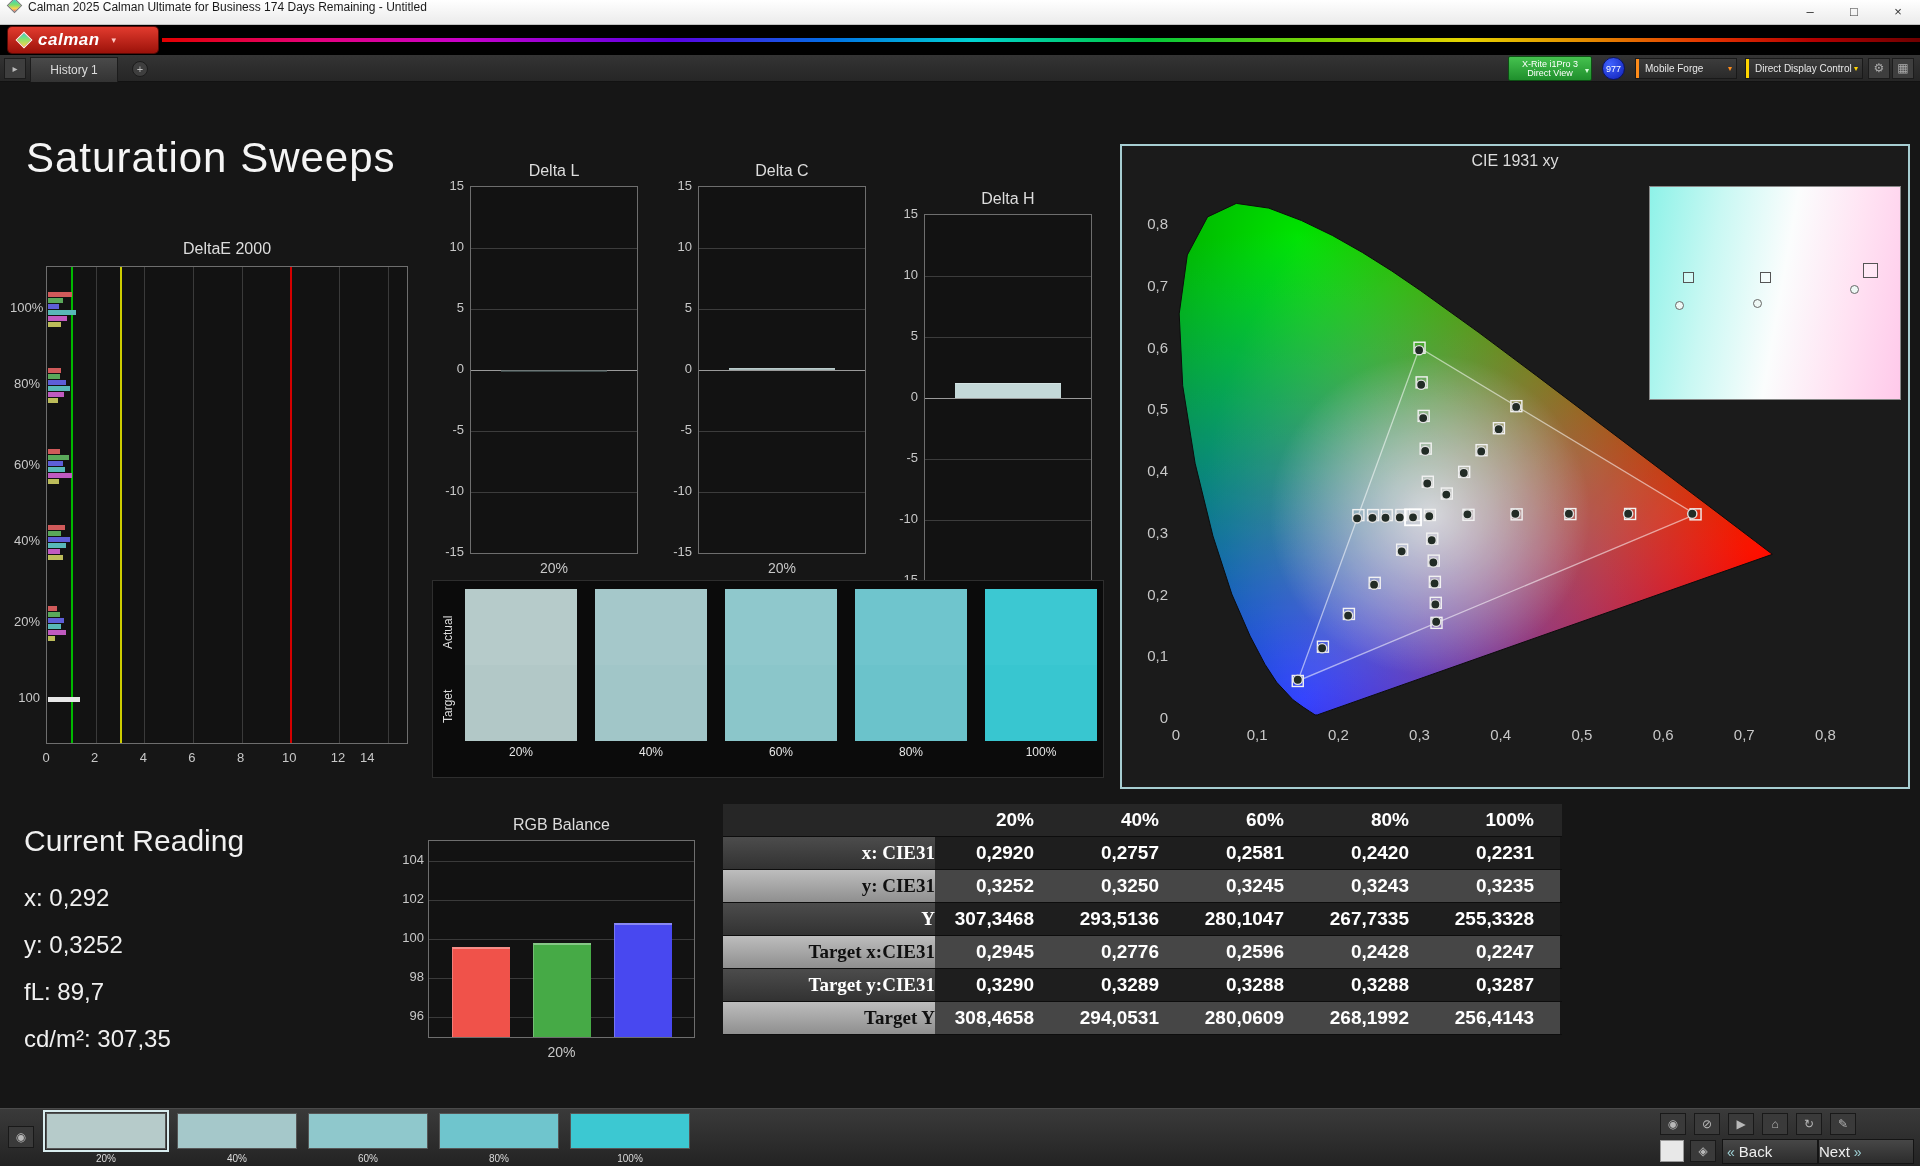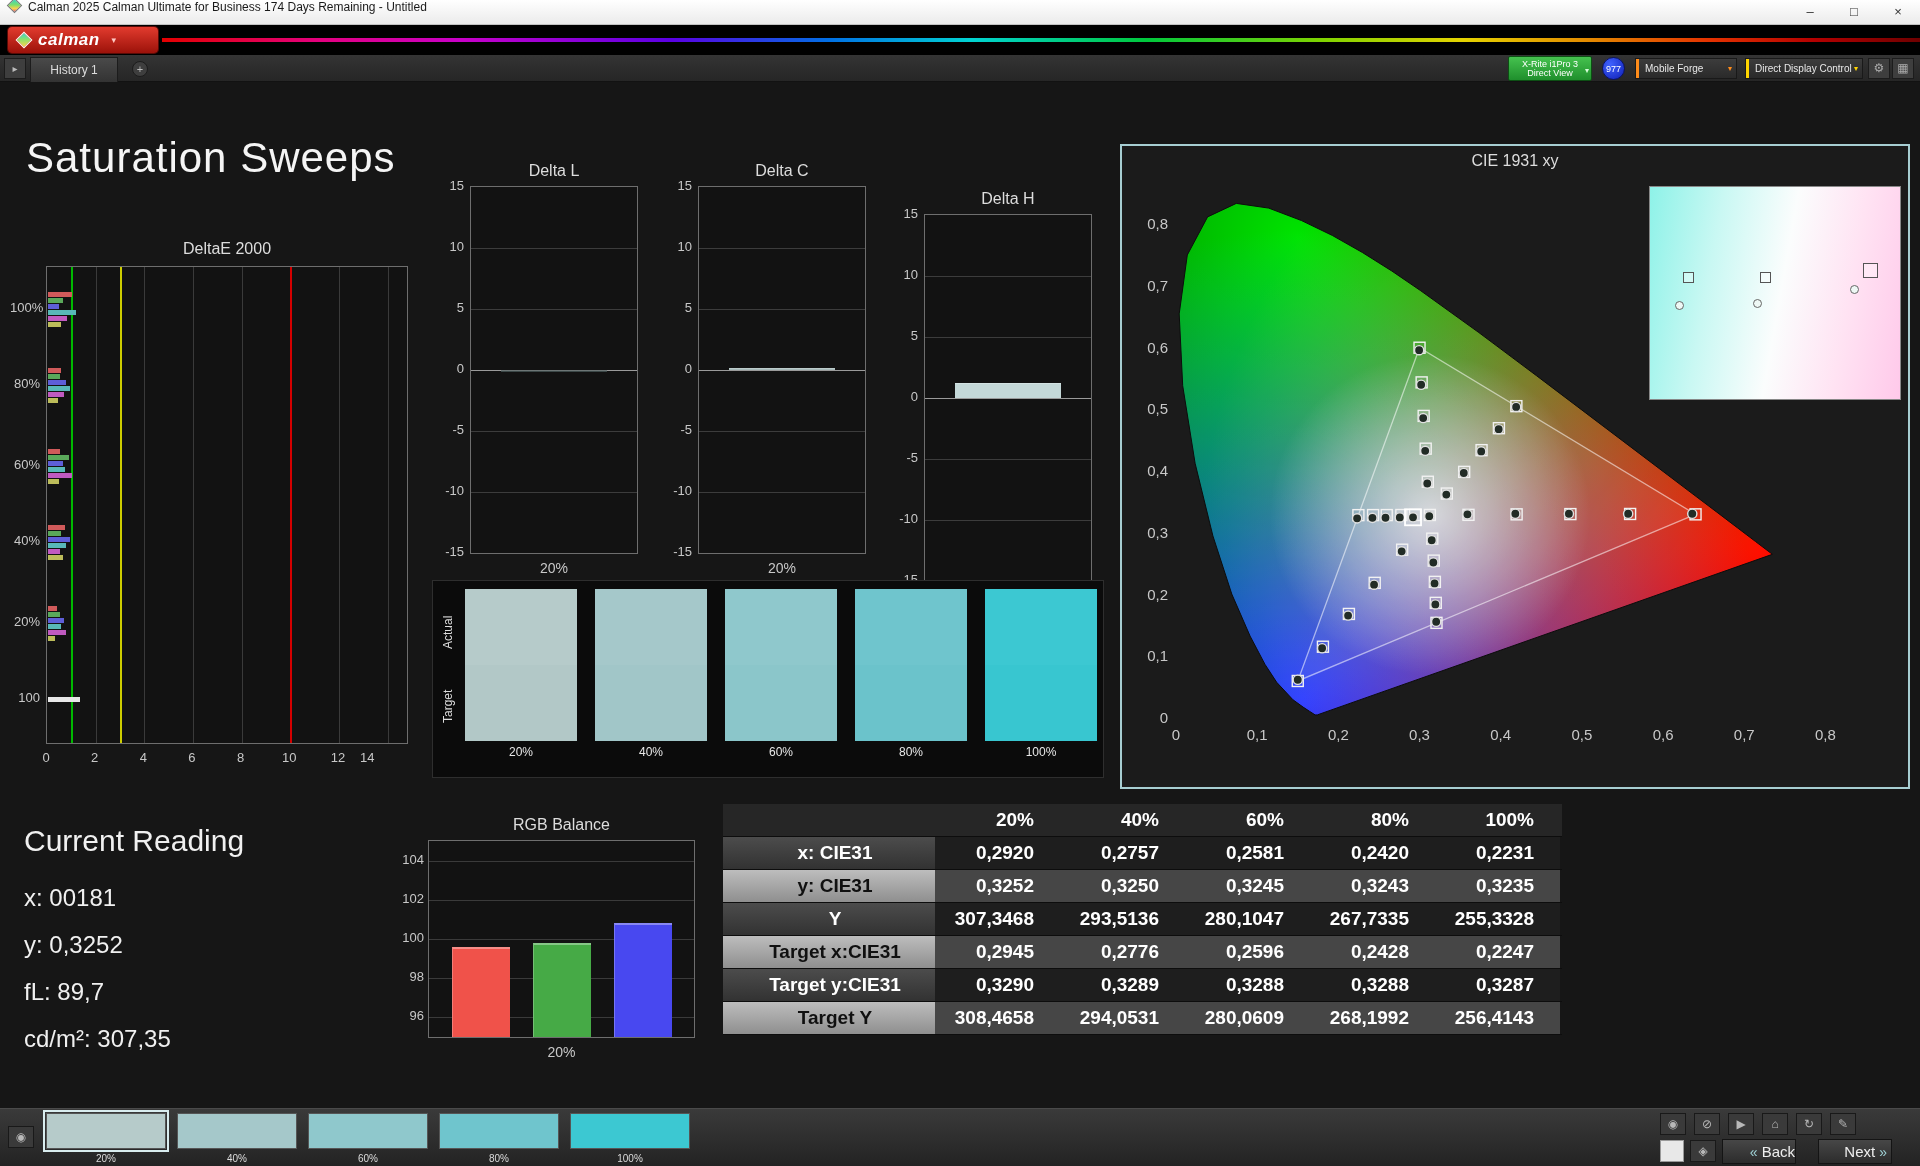--- a/index.html
+++ b/index.html
@@ -83,36 +83,36 @@
   .rgb-chart{position:absolute;left:402px;top:734px;width:300px;height:240px;}
   .rgb-title{left:26px;top:0;width:267px;}
   .rgb-plot{left:26px;top:24px;width:267px;height:198px;}
   .rgb-xlabel{position:absolute;left:26px;top:228px;width:267px;text-align:center;color:#c8c8c8;font-size:14px;}
   
   .sweep-table{position:absolute;left:723px;top:722px;width:839px;}
   .trow{display:grid;grid-template-columns:212px repeat(5,125px);height:33px;border-bottom:1px solid #0d0d0d;}
   .tcell{line-height:32px;font-size:19px;font-weight:700;white-space:nowrap;overflow:hidden;}
   .thead{background:#262626;}
   .thead .tcell{color:#fff;text-align:right;padding-right:26px;}
-  .tlabel{padding-left:12px;text-align:center;}
+  .tlabel{padding-left:12px;text-align:right;font-family:Liberation Serif, serif;}
   .tval{text-align:right;padding-right:26px;color:#fff;}
   .row-odd .tval{background:#1e1e1e;}
   .row-odd .tlabel{background:linear-gradient(#4c4c4c,#323232);color:#fff;}
   .row-even .tval{background:#464646;}
   .row-even .tlabel{background:linear-gradient(#bdbdbd,#8f8f8f);color:#101010;}
   
   .bottombar{position:absolute;bottom:0;left:0;right:0;height:58px;background:linear-gradient(#3a3a3a,#232323);
              border-top:1px solid #4a4a4a;}
   .mini-btn{position:absolute;width:26px;height:22px;background:#3a3a3a;border:1px solid #191919;color:#b8b8b8;
             text-align:center;line-height:20px;font-size:12px;}
   .thumb{position:absolute;top:4px;width:120px;height:36px;border:1px solid #555;}
   .thumb.sel{outline:2px solid #d9edef;outline-offset:1px;}
   .thumb-label{position:absolute;top:44px;width:120px;text-align:center;font-size:10px;color:#ddd;}
-  .nav-btn{position:absolute;top:30px;height:25px;width:74px;background:linear-gradient(#474747,#2c2c2c);
-           border:1px solid #141414;color:#eee;font-size:15px;text-align:right;line-height:23px;}
+  .nav-btn{position:absolute;top:30px;height:25px;width:96px;background:linear-gradient(#474747,#2c2c2c);
+           border:1px solid #141414;color:#eee;font-size:15px;text-align:left;line-height:23px;}
   .nav-btn .nav-ic{color:#9fd2d6;font-size:14px;margin:0 4px;}
   .bb-white{position:absolute;left:1660px;top:31px;width:24px;height:22px;background:#e8e8e8;border:1px solid #999;}
 </style>
 </head>
 <body>
 
 <div class="titlebar" data-name="window-titlebar">
   <span class="tb-icon" data-name="app-icon"></span>
   <span class="tb-title" data-name="window-title">Calman 2025 Calman Ultimate for Business 174 Days Remaining  - Untitled</span>
   <span class="tb-controls" data-name="window-controls">
@@ -440,21 +440,21 @@
         <div class="inset-marker" data-name="inset-measured-circle" style="left: 10%; top: 54%; width: 9px; height: 9px; border: 1.6px solid rgb(102, 102, 102); border-radius: 50%; background: rgb(238, 248, 245);"></div>
         <div class="inset-marker" data-name="inset-target-square" style="left: 44%; top: 40%; width: 11px; height: 11px; border: 1.6px solid rgb(85, 85, 85);"></div>
         <div class="inset-marker" data-name="inset-measured-circle" style="left: 41%; top: 53%; width: 9px; height: 9px; border: 1.6px solid rgb(102, 102, 102); border-radius: 50%; background: rgb(238, 248, 245);"></div>
         <div class="inset-marker" data-name="inset-target-square" style="left: 85%; top: 36%; width: 15px; height: 15px; border: 1.6px solid rgb(85, 85, 85);"></div>
         <div class="inset-marker" data-name="inset-measured-circle" style="left: 80%; top: 46%; width: 9px; height: 9px; border: 1.6px solid rgb(102, 102, 102); border-radius: 50%; background: rgb(238, 248, 245);"></div>
       </div>
   </div>
 
   <div class="current-reading" data-name="current-reading">
     <div class="cr-title" data-name="current-reading-title">Current Reading</div>
-    <div class="cr-line" data-name="reading-x">x: 00181</div>
+    <div class="cr-line" data-name="reading-x">x: 0,292</div>
     <div class="cr-line" data-name="reading-y">y: 0,3252</div>
     <div class="cr-line" data-name="reading-fl">fL: 89,7</div>
     <div class="cr-line" data-name="reading-cdm2">cd/m²: 307,35</div>
   </div>
 
   <div class="rgb-chart" data-name="rgb-chart">
     <div class="chart-title rgb-title" data-name="rgb-title">RGB Balance</div>
     <div class="plot rgb-plot" data-name="rgb-plot">
         <div class="hline" data-name="grid-line" style="top: 176.4px; background: rgb(58, 58, 58);"></div>
         <div class="hline" data-name="grid-line" style="top: 137.2px; background: rgb(58, 58, 58);"></div>

